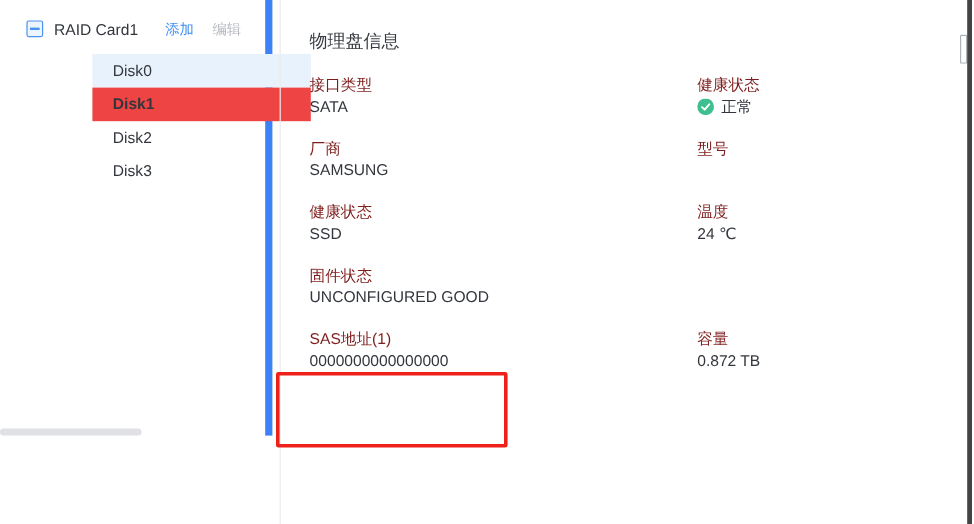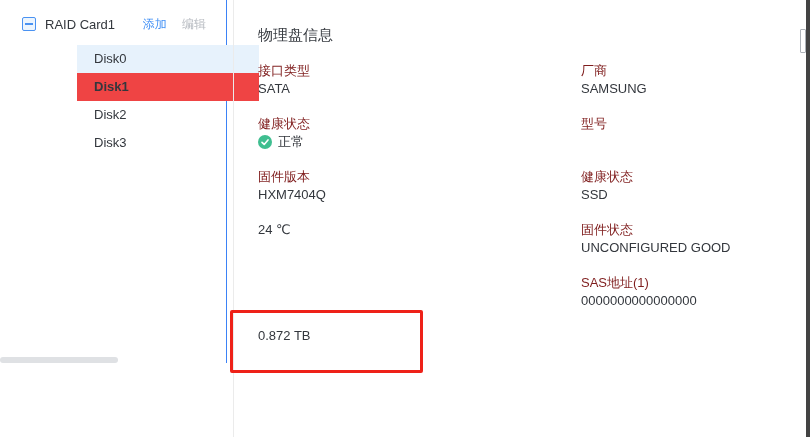--- a/index.html
+++ b/index.html
@@ -6,21 +6,21 @@
   html, body { margin: 0; padding: 0; }
   body {
     width: 812px; height: 437px; position: relative; overflow: hidden;
     background: #ffffff;
     font-family: "Liberation Sans", "DejaVu Sans", sans-serif;
   }
 
   
   .sidebar {
     position: absolute; left: 0; top: 0; width: 227px; height: 363px;
-    background: #ffffff; border-right: 1px solid #3b82f6;
+    background: #ffffff; border-right: 6px solid #3b82f6;
   }
   .tree-root {
     position: absolute; left: 0; top: 12px; width: 100%; height: 24px;
     display: flex; align-items: center; padding-left: 22px; cursor: pointer;
   }
   .collapse-icon {
     width: 14px; height: 14px; flex: 0 0 14px;
     border: 1px solid #4a92f2; border-radius: 2px; background: #ecf5fe;
     display: inline-flex; align-items: center; justify-content: center;
   }
@@ -101,70 +101,68 @@
     <h1 class="page-title">物理盘信息</h1>
 
     <div class="field-grid">
 
       <div class="field">
         <div class="flabel">接口类型</div>
         <div class="fvalue">SATA</div>
       </div>
 
       <div class="field">
-        <div class="flabel">厂商</div>
-        <div class="fvalue">SAMSUNG</div>
-      </div>
-
-      <div class="field">
         <div class="flabel">健康状态</div>
         <div class="fvalue">
           <span class="ok-icon">
             <svg width="14" height="14" viewBox="0 0 14 14">
               <circle cx="7" cy="7" r="7" fill="#3fbe90"></circle>
               <path d="M4 7.3 L6.2 9.4 L10 4.9" stroke="#ffffff" stroke-width="1.6" fill="none" stroke-linecap="round" stroke-linejoin="round"></path>
             </svg>
           </span>
           <span>正常</span>
         </div>
       </div>
 
       <div class="field">
+        <div class="flabel">厂商</div>
+        <div class="fvalue">SAMSUNG</div>
+      </div>
+
+      <div class="field">
         <div class="flabel">型号</div>
       </div>
 
 
-      <div class="field">
-        <div class="flabel">固件版本</div>
-        <div class="fvalue">HXM7404Q</div>
-      </div>
 
       <div class="field">
         <div class="flabel">健康状态</div>
         <div class="fvalue">SSD</div>
       </div>
 
       <div class="field">
+        <div class="flabel">温度</div>
         <div class="fvalue">24 ℃</div>
       </div>
 
       <div class="field">
         <div class="flabel">固件状态</div>
         <div class="fvalue">UNCONFIGURED GOOD</div>
       </div>
 
       <div class="field">
       </div>
 
       <div class="field">
         <div class="flabel">SAS地址(1)</div>
         <div class="fvalue">0000000000000000</div>
       </div>
 
       <div class="field">
+        <div class="flabel">容量</div>
         <div class="fvalue">0.872 TB</div>
       </div>
 
     </div>
   </div>
 </div>
 
 <div class="red-box"></div>
 
 <div class="vscroll-thumb"></div>

